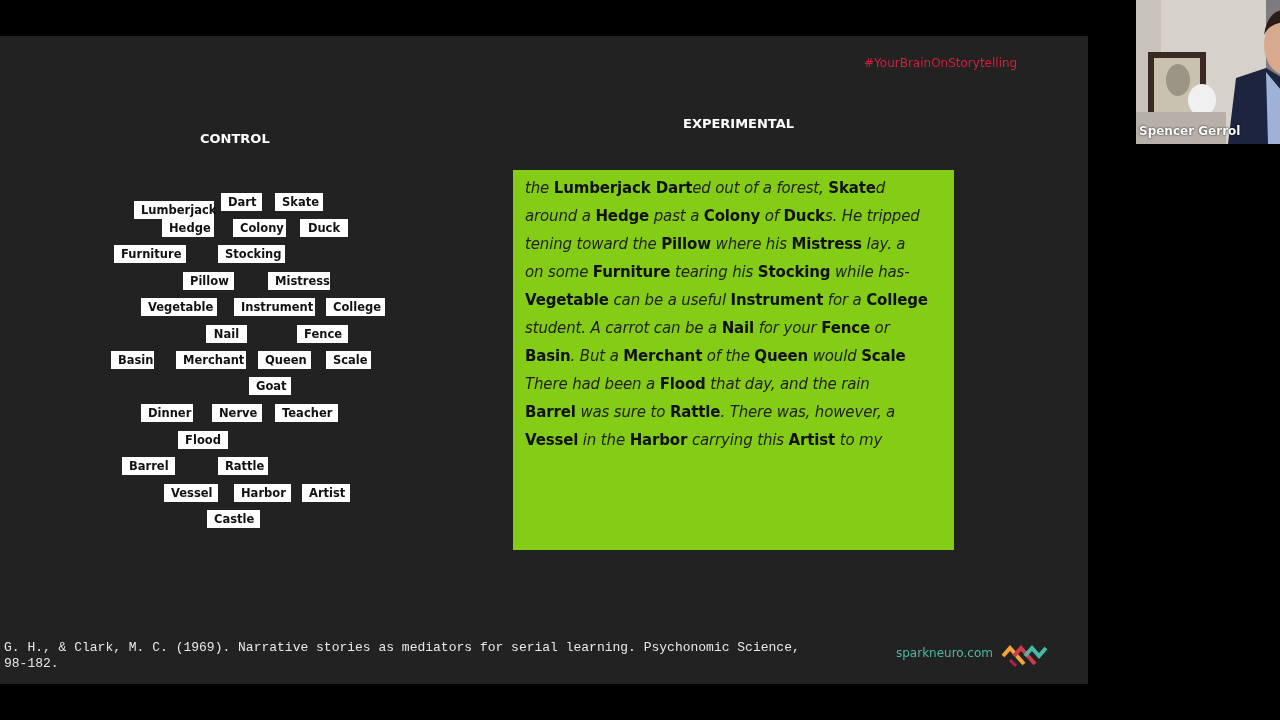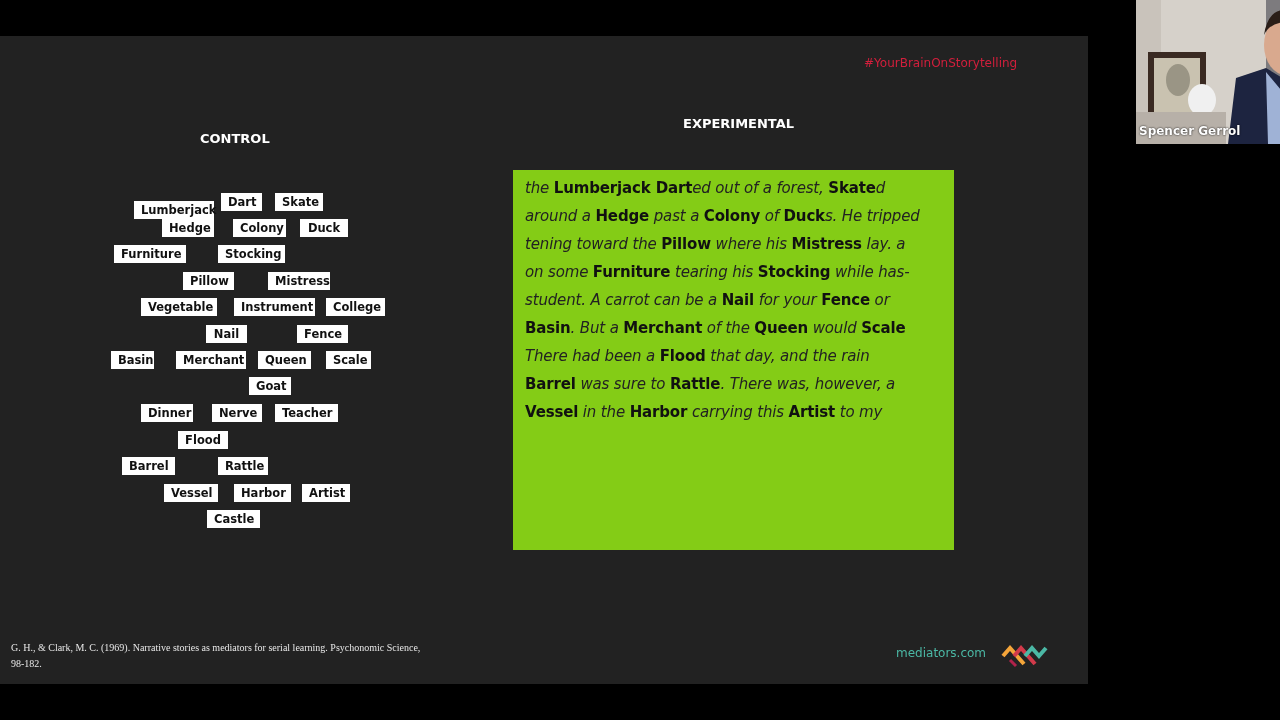--- a/index.html
+++ b/index.html
@@ -4,21 +4,21 @@
 <style>
   html, body { margin:0; padding:0; }
   body { width:1280px; height:720px; background:#000; position:relative; overflow:hidden; font-family:"DejaVu Sans", sans-serif; }
   #slide { position:absolute; left:0; top:36px; width:1088px; height:648px; background:#222222; overflow:hidden; }
   .hashtag { position:absolute; left:864px; top:20px; color:#d21f3c; font-size:12px; font-family:"DejaVu Sans", sans-serif; white-space:nowrap; }
   .col-title { position:absolute; color:#fff; font-weight:bold; font-size:13px; font-family:"DejaVu Sans", sans-serif;text-align:right; }
   .word { position:absolute; background:#fff; color:#111; font-weight:bold; font-size:11.5px; height:18px; line-height:18px; padding:0 7px; font-family:"DejaVu Sans", sans-serif; white-space:nowrap; box-sizing:border-box; text-align:center; }
   .story { position:absolute; left:513px; top:134px; width:441px; height:380px; background:#84cc16; box-sizing:border-box; padding:4px 10px 0 12px; }
   .story p { margin:0; font-size:15px; line-height:28px; color:#222; font-family:"DejaVu Sans", sans-serif; font-style:italic; letter-spacing:-0.15px; }
   .story b { font-style:normal; font-weight:bold; color:#111; }
-  .citation { position:absolute; left:11px; top:604px; color:#e8e8e8; font-size:10px; line-height:16px; font-family:Liberation Serif, serif; white-space:nowrap; }
+  .citation { position:absolute; left:4px; top:604px; color:#e8e8e8; font-size:13px; line-height:16px; font-family:Liberation Mono, monospace; white-space:nowrap; }
   .site { position:absolute; left:896px; top:610px; color:#4bb8a5; font-size:12px; font-family:"DejaVu Sans", sans-serif; }
   .logo { position:absolute; left:1000px; top:604px; width:50px; height:28px; }
   #cam { position:absolute; left:1088px; top:0; width:192px; height:144px; background:#cfcac4; overflow:hidden;margin-left:48px; }
   .cam-name { position:absolute; left:3px; bottom:6px; color:#fff; font-weight:bold; font-size:12px; font-family:"DejaVu Sans", sans-serif; text-shadow:0 0 2px #000; }
 </style>
 </head>
 <body>
 
 <div id="slide">
   <div class="hashtag">#YourBrainOnStorytelling</div>
@@ -58,34 +58,35 @@
       <div class="word" style="left: 302px; top: 448px; width: 48px;">Artist</div>
       <div class="word" style="left: 207px; top: 474px; width: 53px;">Castle</div>
     </div>
 
   <div class="story">
     <div id="story-lines">
         <p>the <b>Lumberjack Dart</b>ed out of a forest, <b>Skate</b>d</p>
         <p>around a <b>Hedge</b> past a <b>Colony</b> of <b>Duck</b>s. He tripped</p>
         <p>tening toward the <b>Pillow</b> where his <b>Mistress</b> lay. a</p>
         <p>on some <b>Furniture</b> tearing his <b>Stocking</b> while has-</p>
+        <p><b>Vegetable</b> can be a useful <b>Instrument</b> for a <b>College</b></p>
         <p>student. A carrot can be a <b>Nail</b> for your <b>Fence</b> or</p>
         <p><b>Basin</b>. But a <b>Merchant</b> of the <b>Queen</b> would <b>Scale</b></p>
         <p>There had been a <b>Flood</b> that day, and the rain</p>
         <p><b>Barrel</b> was sure to <b>Rattle</b>. There was, however, a</p>
         <p><b>Vessel</b> in the <b>Harbor</b> carrying this <b>Artist</b> to my</p>
       </div>
   </div>
 
   <div class="citation">
     <div>G. H., &amp; Clark, M. C. (1969). Narrative stories as mediators for serial learning. Psychonomic Science,</div>
     <div>98-182.</div>
   </div>
 
-  <div class="site">mediators.com</div>
+  <div class="site">sparkneuro.com</div>
 
   <svg class="logo" viewBox="0 0 50 28">
     <polyline points="3,16 10,8 17,16 24,24" fill="none" stroke="#f4a53a" stroke-width="4"></polyline>
     <polyline points="14,16 21,8 28,16 35,24" fill="none" stroke="#d23a4a" stroke-width="4"></polyline>
     <polyline points="25,16 32,8 39,16 46,8" fill="none" stroke="#4bb8a5" stroke-width="4"></polyline>
     <line x1="10" y1="20" x2="16" y2="26" stroke="#b0224a" stroke-width="3"></line>
   </svg>
 </div>
 
 <div id="cam">

